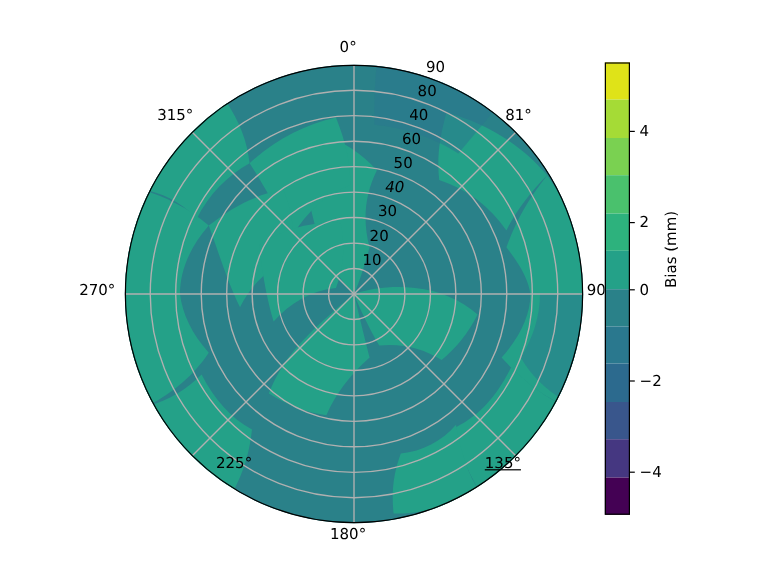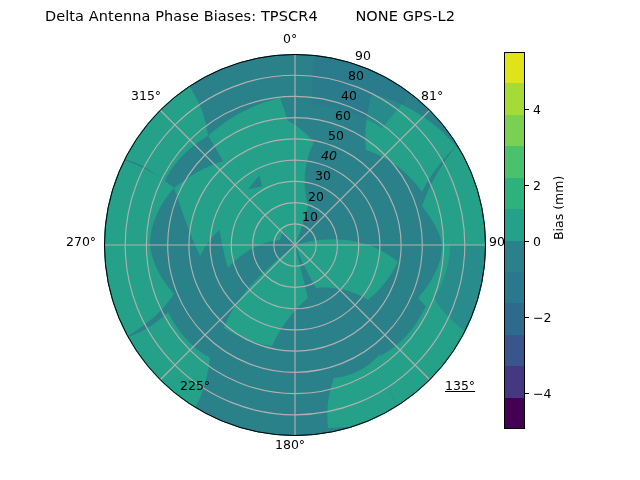--- a/index.html
+++ b/index.html
@@ -138,21 +138,20 @@
     font-size: 12.5px;
     color: #000000;
     white-space: nowrap;
   }
 </style>
 </head>
 <body>
 
 <div id="page">
 
-  <div id="figure-title">Delta Antenna Phase Biases: TPSCR4        NONE GPS-L2</div>
 
   <div id="polar-axes">
 
     <div id="polar-clip">
       <svg id="polar-svg" width="382" height="382" viewBox="0 0 382 382">
 
         <circle cx="191" cy="191" r="191" fill="#2a8189"></circle>
 
         <g fill="#24a188">
 
@@ -271,21 +270,21 @@
 
       </svg>
     </div>
 
     <div id="polar-spine"></div>
   </div>
 
   <div class="theta-label" style="left:283px; top:31px;">0°</div>
   <div class="theta-label" style="left:421px; top:88px;">81°</div>
   <div id="theta-label-90">90°</div>
-  <div class="theta-label" style="left:445px; top:378px;text-decoration:underline;">135°</div>
+  <div class="theta-label" style="left:404px; top:378px;text-decoration:underline;">135°</div>
   <div class="theta-label" style="left:275px; top:437px;">180°</div>
   <div class="theta-label" style="left:132px; top:378px;margin-left:48px;">225°</div>
   <div class="theta-label" style="left:66px; top:234px;">270°</div>
   <div class="theta-label" style="left:131px; top:88px;">315°</div>
 
   <div class="r-label" style="left:302px; top:209px;">10</div>
   <div class="r-label" style="left:308px; top:189px;">20</div>
   <div class="r-label" style="left:315px; top:168px;">30</div>
   <div class="r-label" style="left:321px; top:148px;font-style:italic;">40</div>
   <div class="r-label" style="left:328px; top:128px;">50</div>

